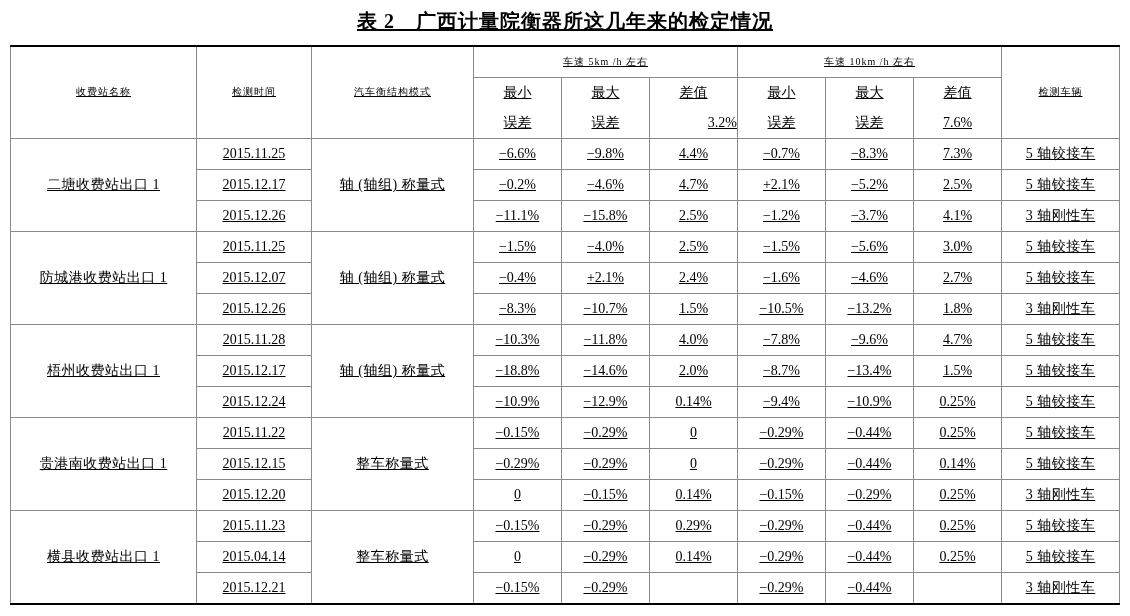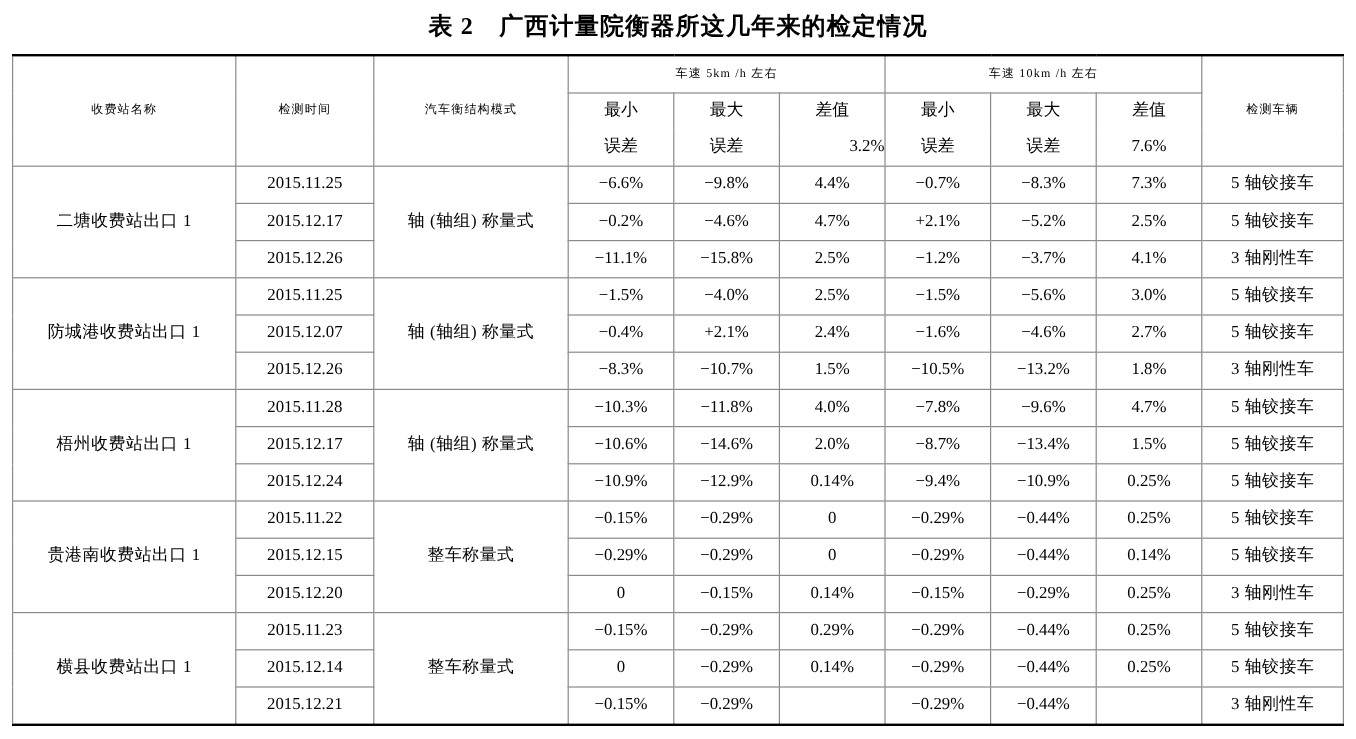--- a/index.html
+++ b/index.html
@@ -12,20 +12,21 @@
     height: 616px;
     font-family: "Liberation Serif", "DejaVu Serif", serif;
     color: #000000;
     overflow: hidden;
   }
   .page {
     position: relative;
     width: 1130px;
     height: 613px;
     box-sizing: border-box;
+    text-decoration: underline;
   }
   .caption {
     text-align: center;
     font-size: 20px;
     font-weight: bold;
     letter-spacing: 1px;
     padding-top: 8px;
     padding-bottom: 10px;
     font-family: "Liberation Serif", "DejaVu Serif", serif;
   }
@@ -201,21 +202,21 @@
           <td class="num">−10.3%</td>
           <td class="num">−11.8%</td>
           <td class="num">4.0%</td>
           <td class="num">−7.8%</td>
           <td class="num">−9.6%</td>
           <td class="num">4.7%</td>
           <td class="vehicle">5 轴铰接车</td>
         </tr>
         <tr>
           <td class="num">2015.12.17</td>
-          <td class="num">−10.6%</td>
+          <td class="num">−18.8%</td>
           <td class="num">−14.6%</td>
           <td class="num">2.0%</td>
           <td class="num">−8.7%</td>
           <td class="num">−13.4%</td>
           <td class="num">1.5%</td>
           <td class="vehicle">5 轴铰接车</td>
         </tr>
         <tr class="thick-bottom">
           <td class="num">2015.12.24</td>
           <td class="num">−10.9%</td>
@@ -264,21 +265,21 @@
           <td class="modecell" rowspan="3">整车称量式</td>
           <td class="num">−0.15%</td>
           <td class="num">−0.29%</td>
           <td class="num">0.29%</td>
           <td class="num">−0.29%</td>
           <td class="num">−0.44%</td>
           <td class="num">0.25%</td>
           <td class="vehicle">5 轴铰接车</td>
         </tr>
         <tr>
-          <td class="num">2015.12.14</td>
+          <td class="num">2015.04.14</td>
           <td class="num">0</td>
           <td class="num">−0.29%</td>
           <td class="num">0.14%</td>
           <td class="num">−0.29%</td>
           <td class="num">−0.44%</td>
           <td class="num">0.25%</td>
           <td class="vehicle">5 轴铰接车</td>
         </tr>
         <tr class="thick-bottom">
           <td class="num">2015.12.21</td>

